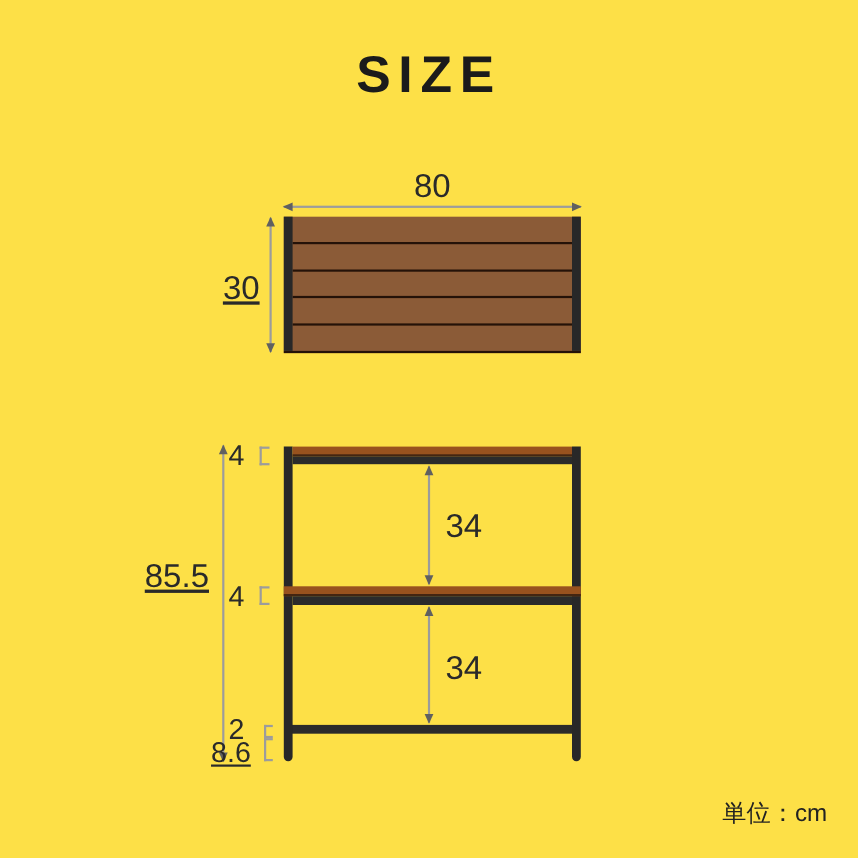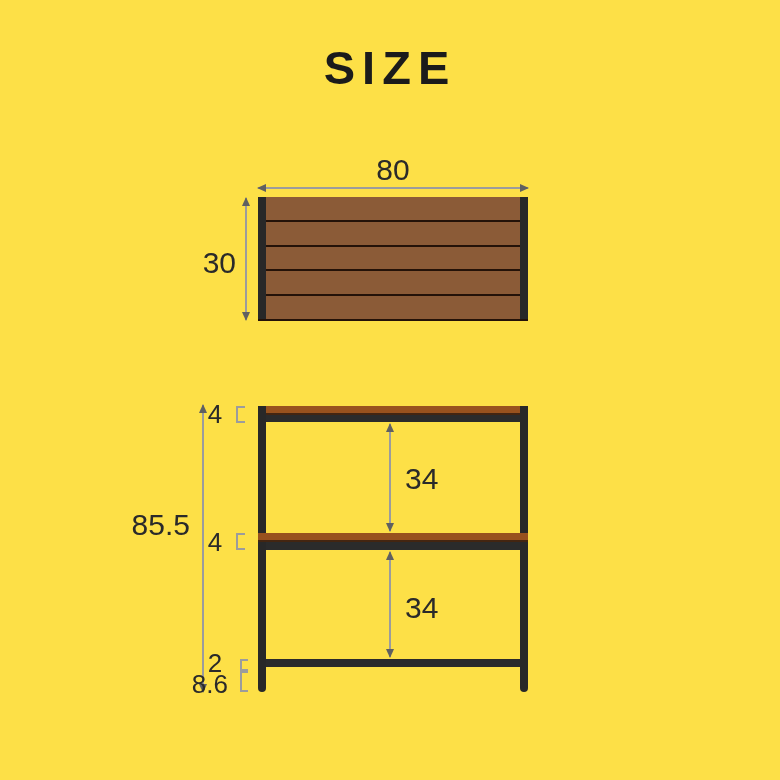--- a/index.html
+++ b/index.html
@@ -4,21 +4,21 @@
 <style>
   html,body { margin:0; padding:0; background:#ffffff; }
   .canvas {
     position:relative; width:780px; height:780px; background:#fde047;
     font-family:"Liberation Sans","DejaVu Sans",sans-serif; color:#222;
     overflow:hidden;
   }
   .lbl { position:absolute; font-size:30px; line-height:1.2; color:#2a2a2a; white-space:nowrap; }
   .lbl.small { font-size:26px; }
   .center { text-align:center; }
-  .right { text-align:right; }
+  .right { text-align:right;text-decoration:underline; }
 
   .title {
     position:absolute; left:0; top:40px; width:780px; text-align:center;
     font-size:47px; font-weight:700; letter-spacing:7px; color:#1b1b1b;
   }
 
   
   .varrow { position:absolute; width:2px; background:#9c9c9c; }
   .varrow::before, .varrow::after { content:""; position:absolute; left:-3px;
     border-left:4px solid transparent; border-right:4px solid transparent; }
@@ -109,14 +109,15 @@
 
     <div class="varrow" style="left:389px; top:552px; height:105px;"></div>
     <div class="lbl" style="left:405px; top:590px;">34</div>
 
     <div class="lbl small center" style="left:202px; width:26px; top:648px;">2</div>
     <div class="bracket" style="left:240px; top:659px; width:8px; height:12px;"></div>
     <div class="lbl small right" style="left:186px; width:42px; top:669px;">8.6</div>
     <div class="bracket" style="left:240px; top:671px; width:8px; height:21px;"></div>
   </div>
 
+  <div class="unit">単位：cm</div>
 
 </div>
 
 </body></html>

